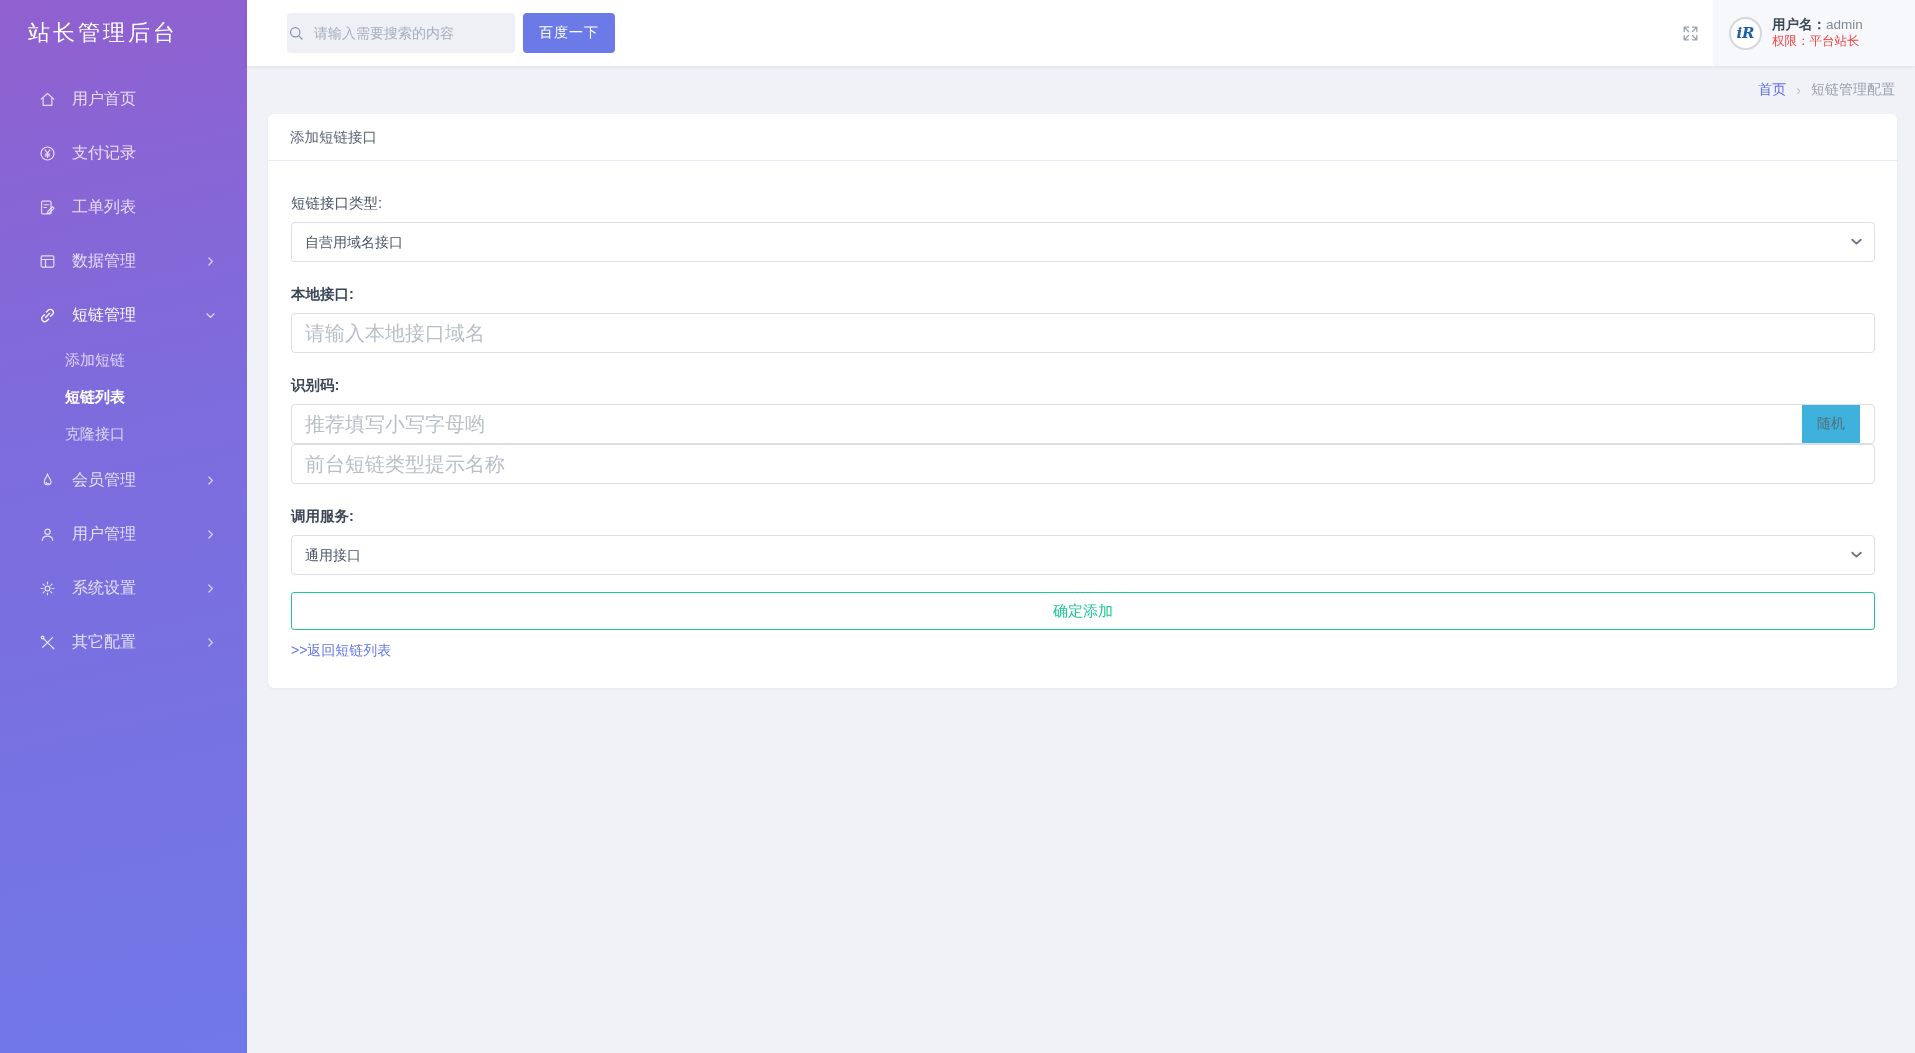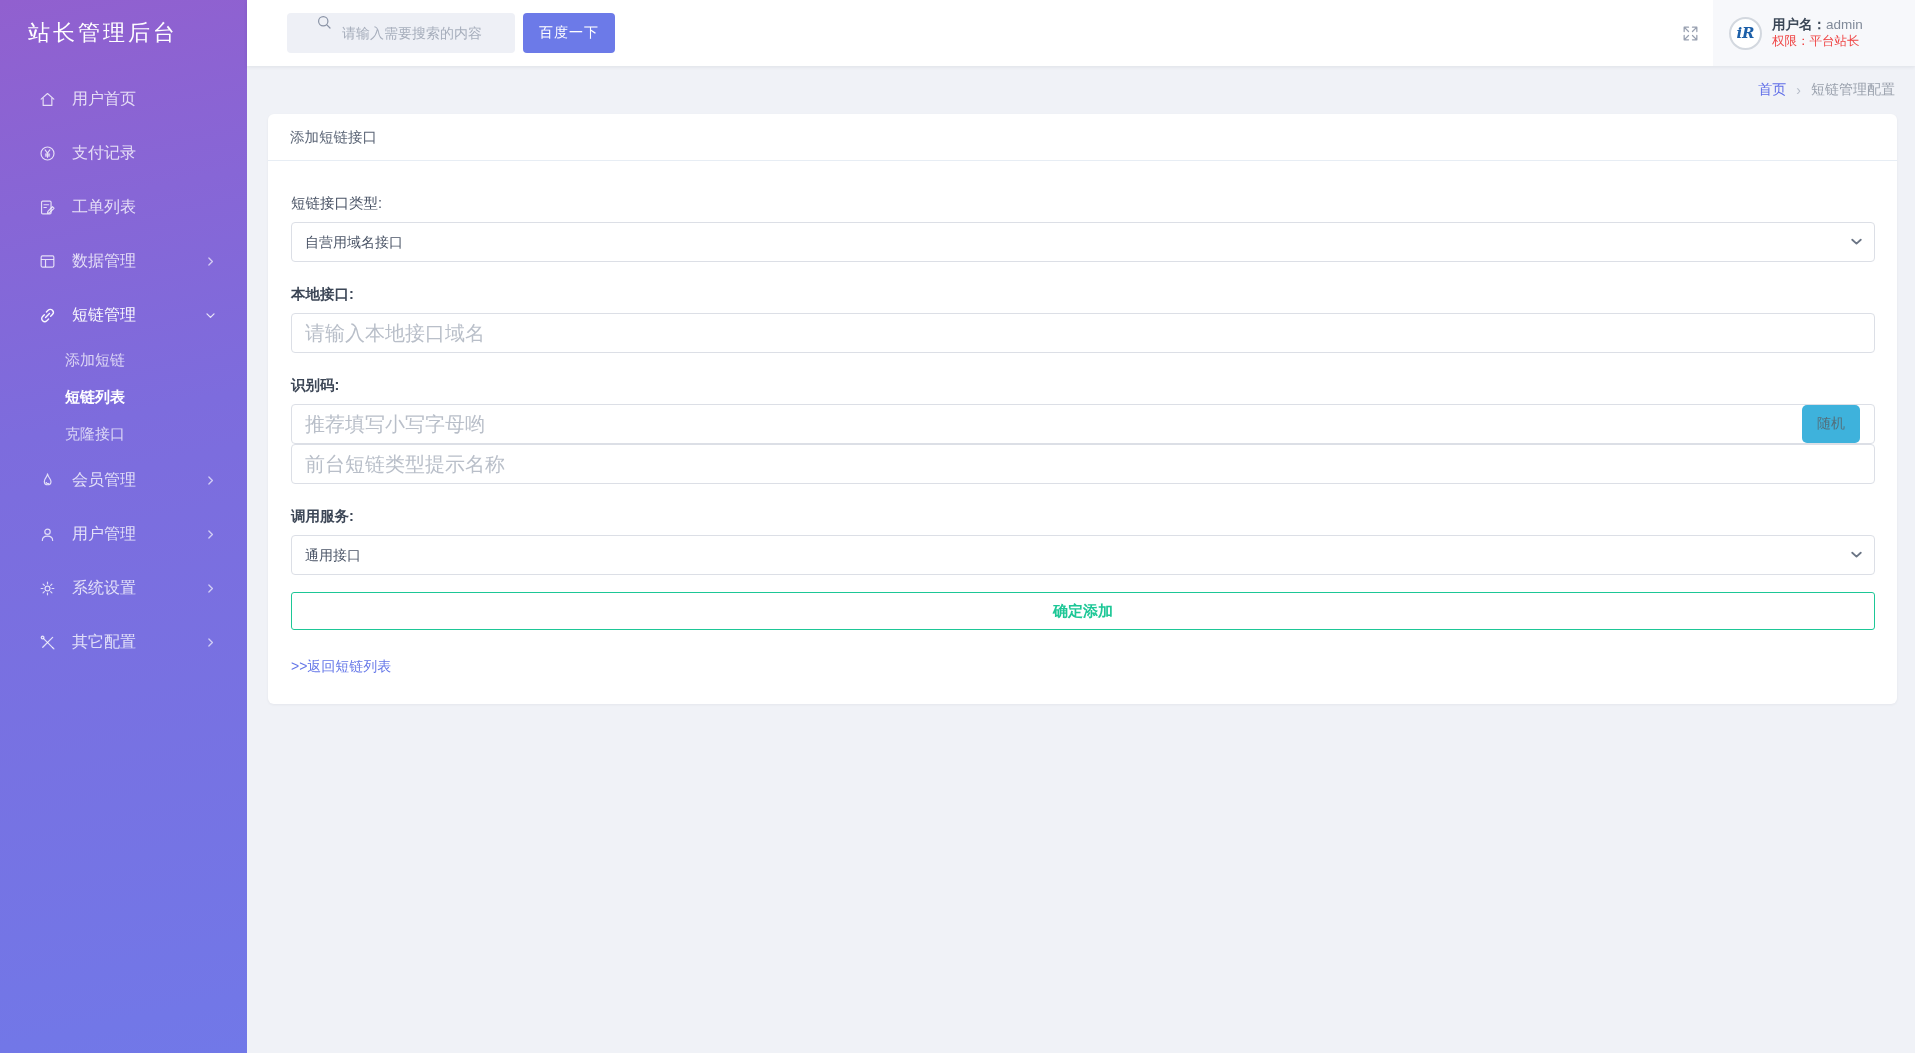--- a/index.html
+++ b/index.html
@@ -28,21 +28,21 @@
   .sub-item.active { color:#ffffff; font-weight:700; }
 
   
   .main { flex:1; display:flex; flex-direction:column; height:1053px; }
 
   
   .topbar { height:66px; background:#fff; display:flex; align-items:center;
     box-shadow:0 1px 4px rgba(0,21,41,.08); position:relative; z-index:2; }
   .search-wrap { display:flex; align-items:center; margin-left:40px; }
   .search-box { width:228px; height:40px; background:#eef0f6; border-radius:4px;
-    display:flex; padding:0 28px; }
+    display:flex; align-items:center; padding:0 0; }
   .search-box .s-icon { width:18px; height:18px; color:#8a93a6; margin-right:9px; display:inline-flex; }
   .search-box .s-icon svg { width:18px; height:18px; }
   .search-box input { border:none; outline:none; background:transparent; width:100%;
     font-size:14px; color:#333; font-family:inherit; }
   .search-box input::placeholder { color:#a7aebc; }
   .search-btn { height:40px; padding:0 16px; margin-left:8px; background:#6c7ae8;
     color:#fff; border:none; border-radius:4px; font-size:14px; cursor:pointer;
     font-family:inherit; letter-spacing:1px; }
   .topbar-right { margin-left:auto; display:flex; align-items:center; height:100%; }
   .fullscreen { width:46px; height:100%; display:flex; align-items:center;
@@ -78,26 +78,26 @@
   .f-select { width:100%; height:40px; border:1px solid #dcdfe6; border-radius:4px;
     background:#fff; font-size:14px; color:#4a5466; padding:0 30px 0 13px;
     appearance:none; -webkit-appearance:none; outline:none; font-family:inherit; cursor:pointer; }
   .sel-arrow { position:absolute; right:10px; top:11px; width:17px; height:17px;
     color:#6b7585; pointer-events:none; }
   .sel-arrow svg { width:17px; height:17px; }
   .f-input { width:100%; height:40px; border:1px solid #dcdfe6; border-radius:4px;
     font-size:20px; color:#333; padding:0 13px; outline:none; font-family:inherit; background:#fff; }
   .f-input::placeholder { color:#b9bfc9; }
   .random-btn { position:absolute; right:15px; top:1px; height:38px; width:58px;
-    background:#3eb2dc; border:none; border-radius:5px; font-size:14px; color:#53707d;
+    background:#3eb2dc; border:none; border-radius:0; font-size:14px; color:#53707d;
     cursor:pointer; font-family:inherit; }
   .submit-btn { width:100%; height:38px; margin-top:17px; background:#fff;
     border:1px solid #1dc796; border-radius:3px; color:#1dc796; font-size:15px;
-    cursor:pointer; font-family:inherit;font-weight:bold; }
-  .back-link { display:inline-block; margin-top:28px; font-size:14px; color:#6577e8;
+    cursor:pointer; font-family:inherit; }
+  .back-link { display:inline-block; margin-top:12px; font-size:14px; color:#6577e8;
     text-decoration:none; cursor:pointer; }
 </style>
 </head>
 <body>
 
 <div class="layout">
 
   <aside class="sidebar">
     <div class="side-title">站长管理后台</div>
 

